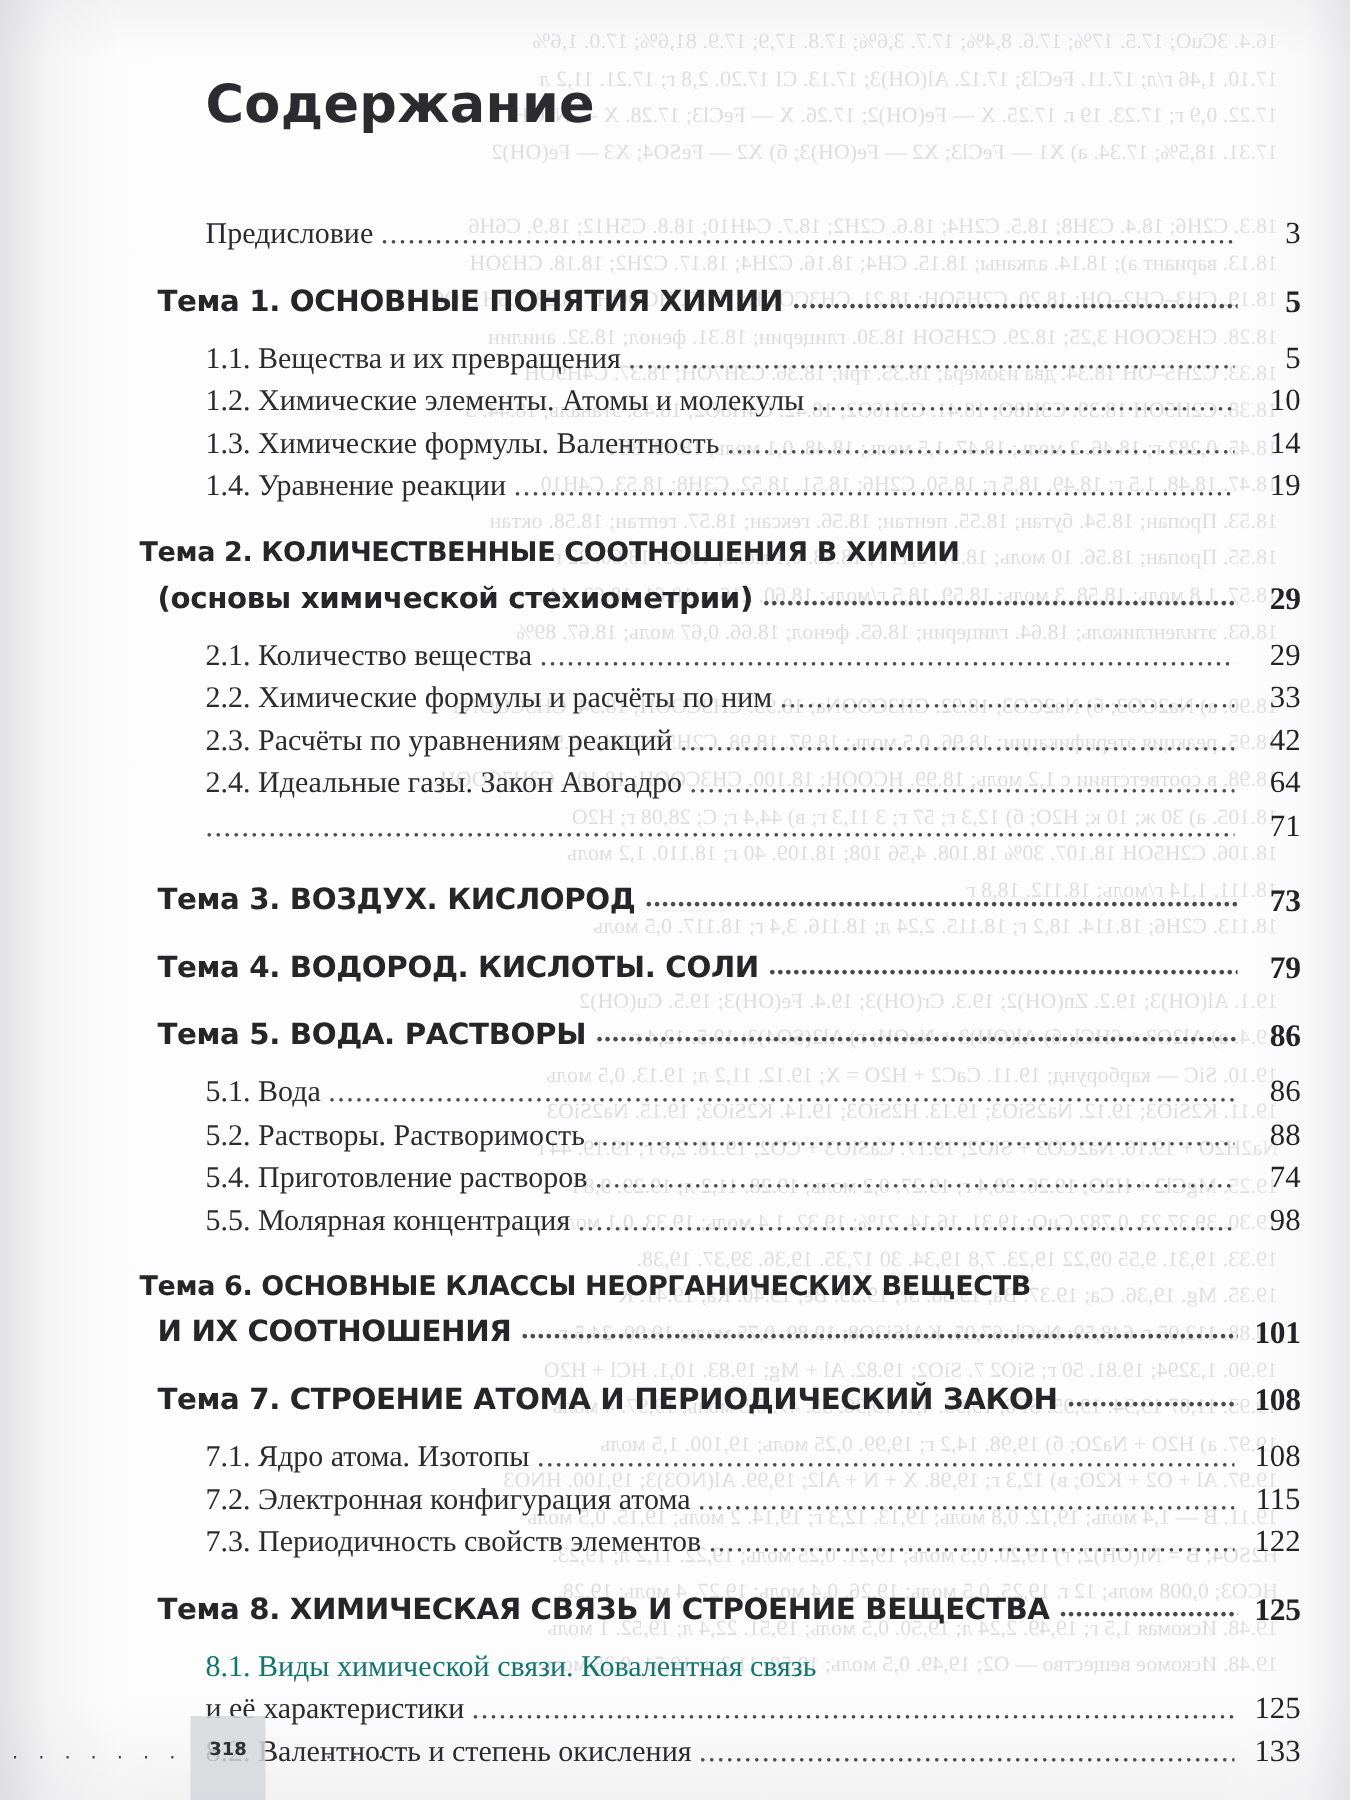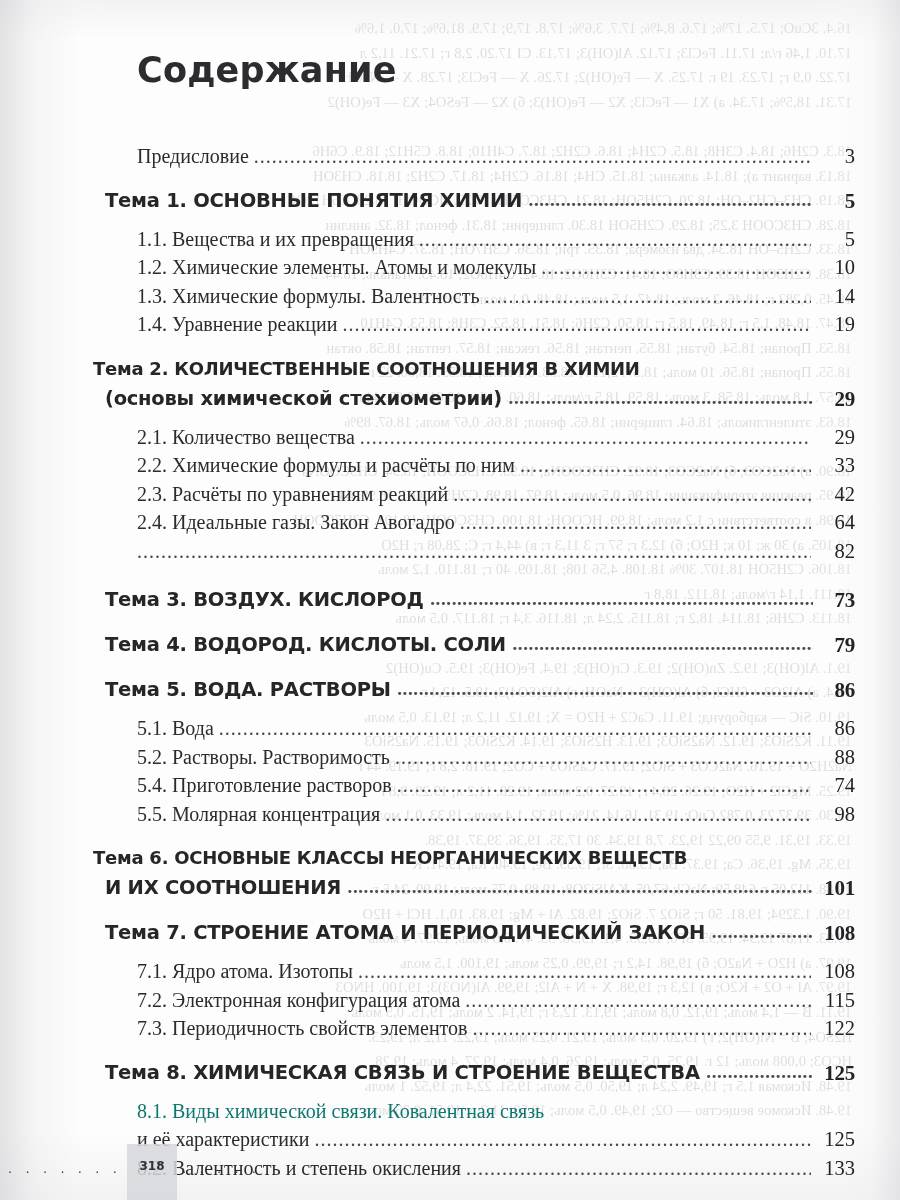--- a/index.html
+++ b/index.html
@@ -110,21 +110,21 @@
     top: 142px;
     width: 900px;
   }
 
   
   .entry {
     display: flex;
     align-items: flex-start;
     width: 100%;
     box-sizing: border-box;
-    padding-right: 45px;
+    padding-right: 33px;
     color: #2b2b2f;
   }
 
   .entry .label {
     white-space: pre;
     flex: 0 0 auto;
   }
   .entry .leader {
     flex: 1 1 auto;
     overflow: hidden;
@@ -371,21 +371,21 @@
           <span class="leader"></span>
           <span class="pageno">42</span>
         </div>
         <div class="entry sub">
           <span class="label">2.4. Идеальные газы. Закон Авогадро </span>
           <span class="leader"></span>
           <span class="pageno">64</span>
         </div>
         <div class="entry sub">
           <span class="leader"></span>
-          <span class="pageno">82</span>
+          <span class="pageno">71</span>
         </div>
         <div class="gap-lg"></div>
         <div class="entry theme">
           <span class="label">Тема 3. ВОЗДУХ. КИСЛОРОД </span>
           <span class="leader"></span>
           <span class="pageno">73</span>
         </div>
         <div class="gap-md"></div>
         <div class="entry theme">
           <span class="label">Тема 4. ВОДОРОД. КИСЛОТЫ. СОЛИ </span>

